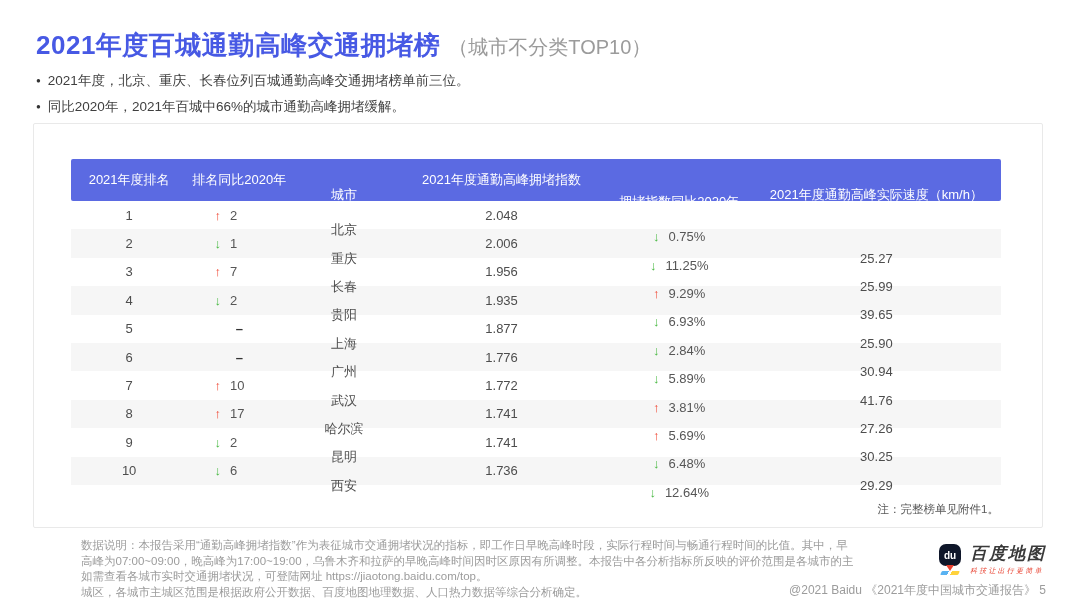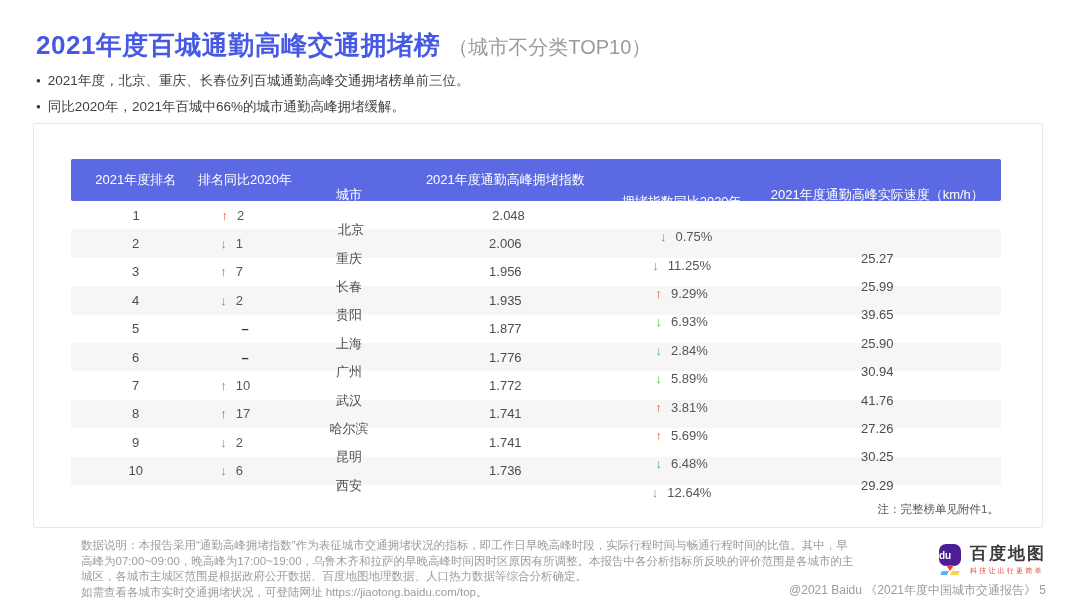--- a/index.html
+++ b/index.html
@@ -15,21 +15,21 @@
   .dot{font-size:8px;color:#333;line-height:1;}
 
   
   .card{position:absolute;left:33px;top:123px;width:1010px;height:405px;border:1px solid #e9e9e9;border-radius:2px;background:#fff;box-sizing:border-box;}
   .table{position:absolute;left:37px;top:35px;width:930px;}
   .thead{display:flex;height:42px;background:#5b6ae2;border-radius:2px;align-items:center;}
   .th{color:#fff;font-size:13px;text-align:center;}
   .trow{display:flex;height:28.4px;align-items:center;background:#fff;}
   .trow.alt{background:#f6f6f6;}
   .td{font-size:13px;color:#4d4d4d;text-align:center;}
-  .c0{width:12.5%;padding-left:7px;}
+  .c0{width:12.5%;}
   .c1{width:11.2%;}
   .c2{width:11.3%;margin-top:30px;}
   .c3{width:22.6%;}
   .c4{width:15.6%;margin-top:43px;}
   .c5{width:26.8%;margin-top:29px;}
   .change{display:flex;align-items:center;justify-content:center;gap:9px;}
   .arrow{font-size:13px;line-height:1;}
   .arrow.up{color:#f0432f;}
   .arrow.down{color:#48b942;}
   .arrow.flat{color:#333;font-weight:700;}
@@ -37,25 +37,25 @@
   .note{position:absolute;right:43px;top:378px;font-size:11.5px;color:#595959;white-space:nowrap;}
 
   
   .footnote{position:absolute;left:36px;top:538px;font-size:11.5px;line-height:15.5px;color:#9c9c9c;}
   .footnote div{white-space:nowrap;margin-left:45px;}
   .copyright{position:absolute;right:34px;top:582px;font-size:12px;color:#9c9c9c;white-space:nowrap;}
 
   
   .logo{position:absolute;right:34px;top:544px;display:flex;align-items:flex-start;gap:6px;}
   .pin-wrap{position:relative;width:26px;height:32px;}
-  .pin{position:absolute;left:1px;top:0;width:22px;height:22px;background:#4c1d95;border-radius:7px;display:flex;align-items:center;box-shadow:0 0 0 1.5px #fff;}
+  .pin{position:absolute;left:1px;top:0;width:22px;height:22px;background:#0f172a;border-radius:7px;display:flex;align-items:center;justify-content:center;box-shadow:0 0 0 1.5px #fff;}
   .pin-text{color:#fff;font-size:10px;font-weight:700;}
   .pin-tip{position:absolute;left:8px;top:21px;width:0;height:0;border-left:4px solid transparent;border-right:4px solid transparent;border-top:6px solid #e8402f;}
   .pin-base{position:absolute;left:3px;top:27px;width:18px;height:4px;border-radius:1px;transform:skewX(-24deg);background:linear-gradient(90deg,#59b2f2 0 38%,#ffffff 38% 55%,#ffd23c 55% 100%);}
-  .logo-text{display:flex;flex-direction:column;align-items:flex-start;}
+  .logo-text{display:flex;flex-direction:column;align-items:flex-start;font-style:italic;}
   .logo-name{font-size:17px;font-weight:700;color:#3a3a3a;letter-spacing:2px;line-height:20px;}
   .logo-slogan{font-size:7px;color:#e8402f;letter-spacing:2.2px;margin-top:2px;}
 </style>
 </head>
 <body>
 
 <div class="page">
 
   <div class="title-row">
     <span class="title">2021年度百城通勤高峰交通拥堵榜</span>
@@ -222,22 +222,22 @@
             <div class="td c5">29.29</div>
           </div>
         </div>
     </div>
     <div class="note">注：完整榜单见附件1。</div>
   </div>
 
   <div class="footnote">
     <div>数据说明：本报告采用“通勤高峰拥堵指数”作为表征城市交通拥堵状况的指标，即工作日早晚高峰时段，实际行程时间与畅通行程时间的比值。其中，早</div>
     <div>高峰为07:00~09:00，晚高峰为17:00~19:00，乌鲁木齐和拉萨的早晚高峰时间因时区原因有所调整。本报告中各分析指标所反映的评价范围是各城市的主</div>
+    <div>如需查看各城市实时交通拥堵状况，可登陆网址 https://jiaotong.baidu.com/top。</div>
     <div>城区，各城市主城区范围是根据政府公开数据、百度地图地理数据、人口热力数据等综合分析确定。</div>
-    <div>如需查看各城市实时交通拥堵状况，可登陆网址 https://jiaotong.baidu.com/top。</div>
   </div>
 
   <div class="logo">
     <div class="pin-wrap">
       <div class="pin">
           <span class="pin-text">du</span>
         </div>
       <div class="pin-tip"></div>
       <div class="pin-base"></div>
     </div>

